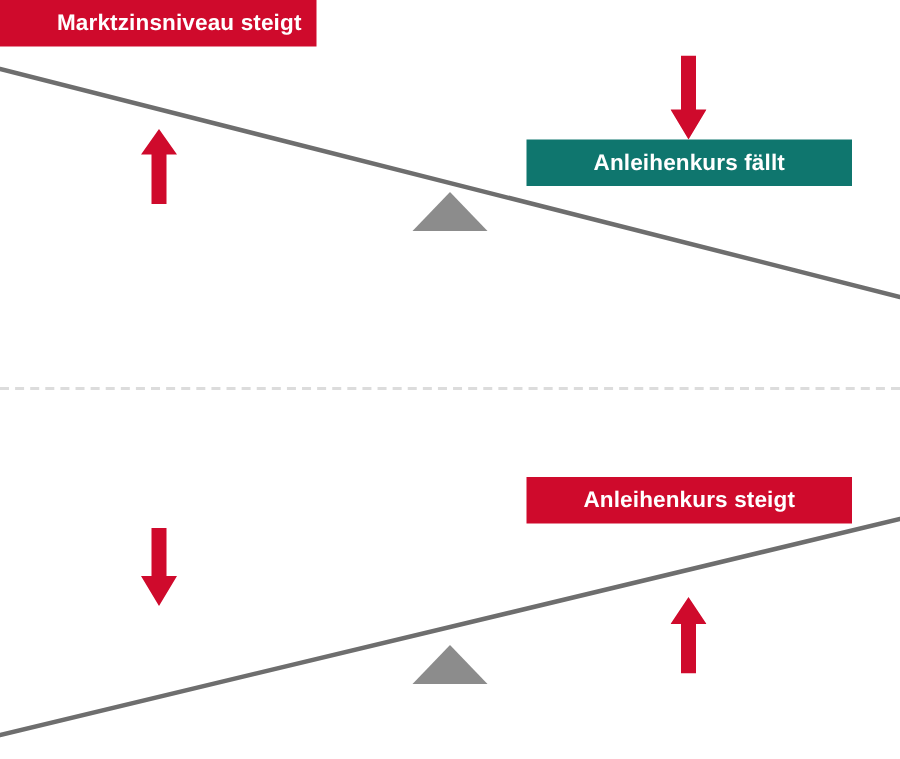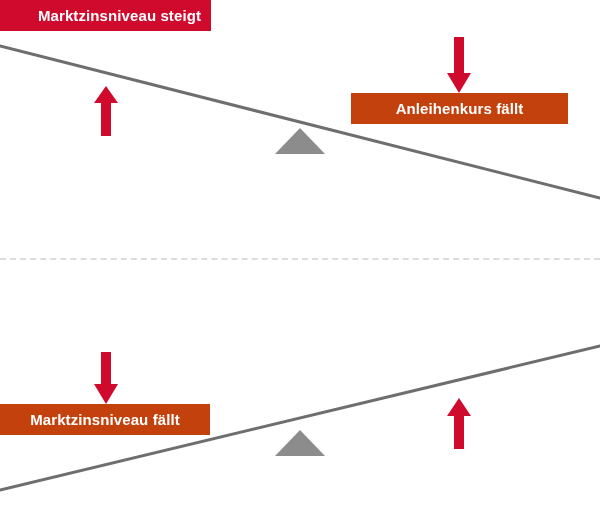--- a/index.html
+++ b/index.html
@@ -41,21 +41,21 @@
     justify-content: center;
     box-sizing: border-box;
     color: #ffffff;
     font-size: 15px;
     font-weight: bold;
     letter-spacing: 0.1px;
     white-space: nowrap;
     line-height: 1;
   }
   .label-red  { background: #cf0a2c; }
-  .label-gray { background: #c2410c; text-align: center; }
+  .label-gray { background: #0f766e; text-align: center; }
 
   .arrow {
     position: absolute;
   }
   .arrow svg { display: block; }
 
   .divider {
     position: absolute;
     left: 0;
     top: 258px;
@@ -111,22 +111,22 @@
 
   <div class="panel" id="panel-bottom">
 
     <svg class="beam-svg" viewBox="0 0 600 246" preserveAspectRatio="none">
 
       <line x1="0" y1="230" x2="600" y2="86" stroke="#6e6e6e" stroke-width="3" stroke-linecap="round"></line>
 
       <polygon points="300,170 325,196 275,196" fill="#8c8c8c"></polygon>
     </svg>
 
+    <div class="label-box label-red" id="label-anleihe-steigt">Anleihenkurs steigt</div>
 
-    <div class="label-box label-gray" id="label-markt-faellt">Marktzinsniveau fällt</div>
 
     <div class="arrow" id="arrow-down-left-bot">
       <svg width="24" height="52" viewBox="0 0 24 52">
         <polygon points="12,52 0,32 7,32 7,0 17,0 17,32 24,32" fill="#cf0a2c"></polygon>
       </svg>
     </div>
 
     <div class="arrow" id="arrow-up-right-bot">
       <svg width="24" height="51" viewBox="0 0 24 51">
         <polygon points="12,0 24,18 17,18 17,51 7,51 7,18 0,18" fill="#cf0a2c"></polygon>

